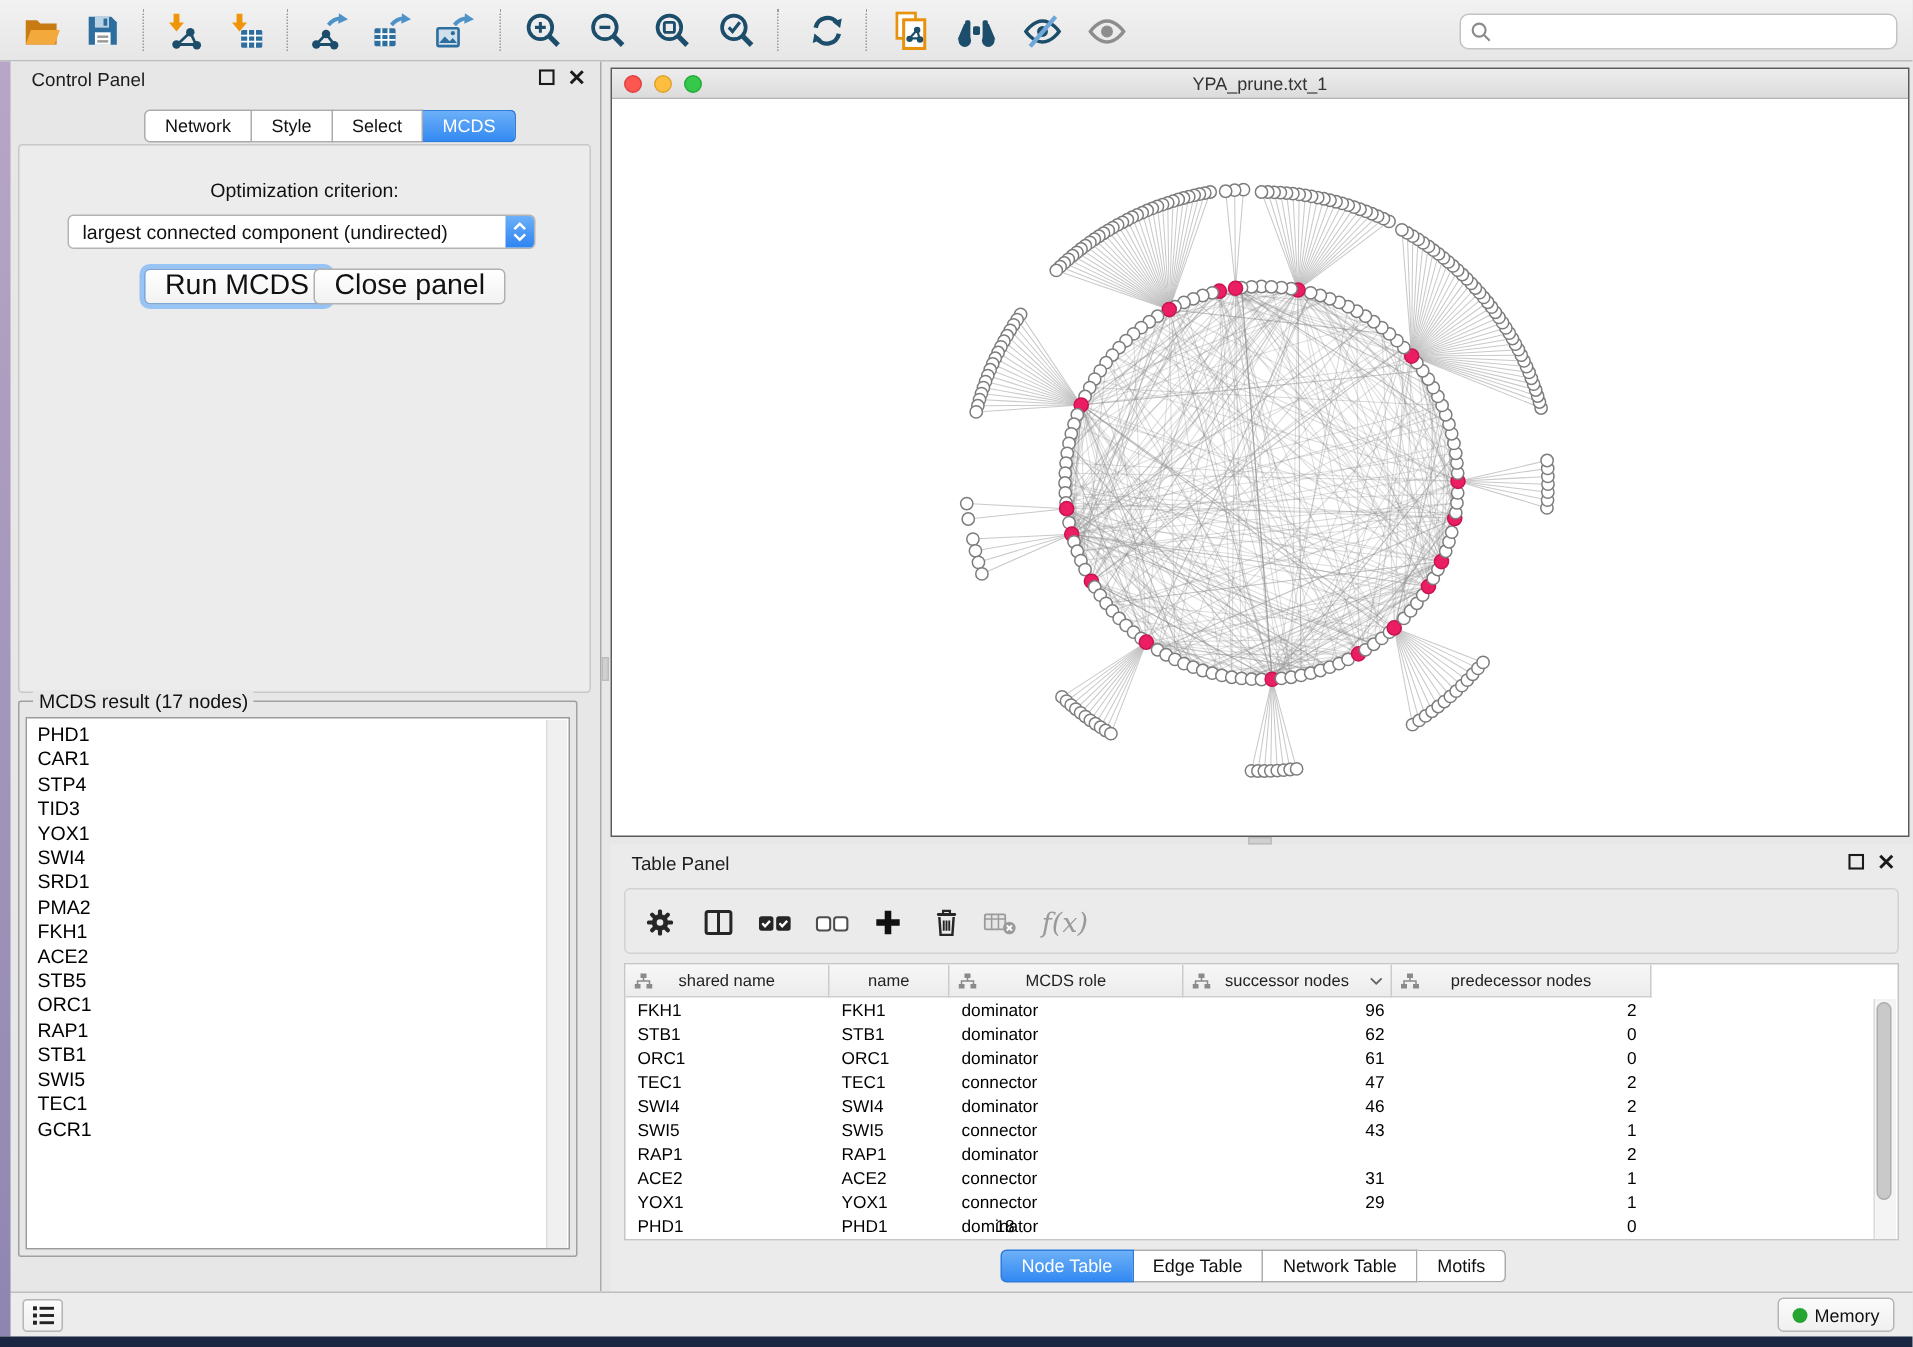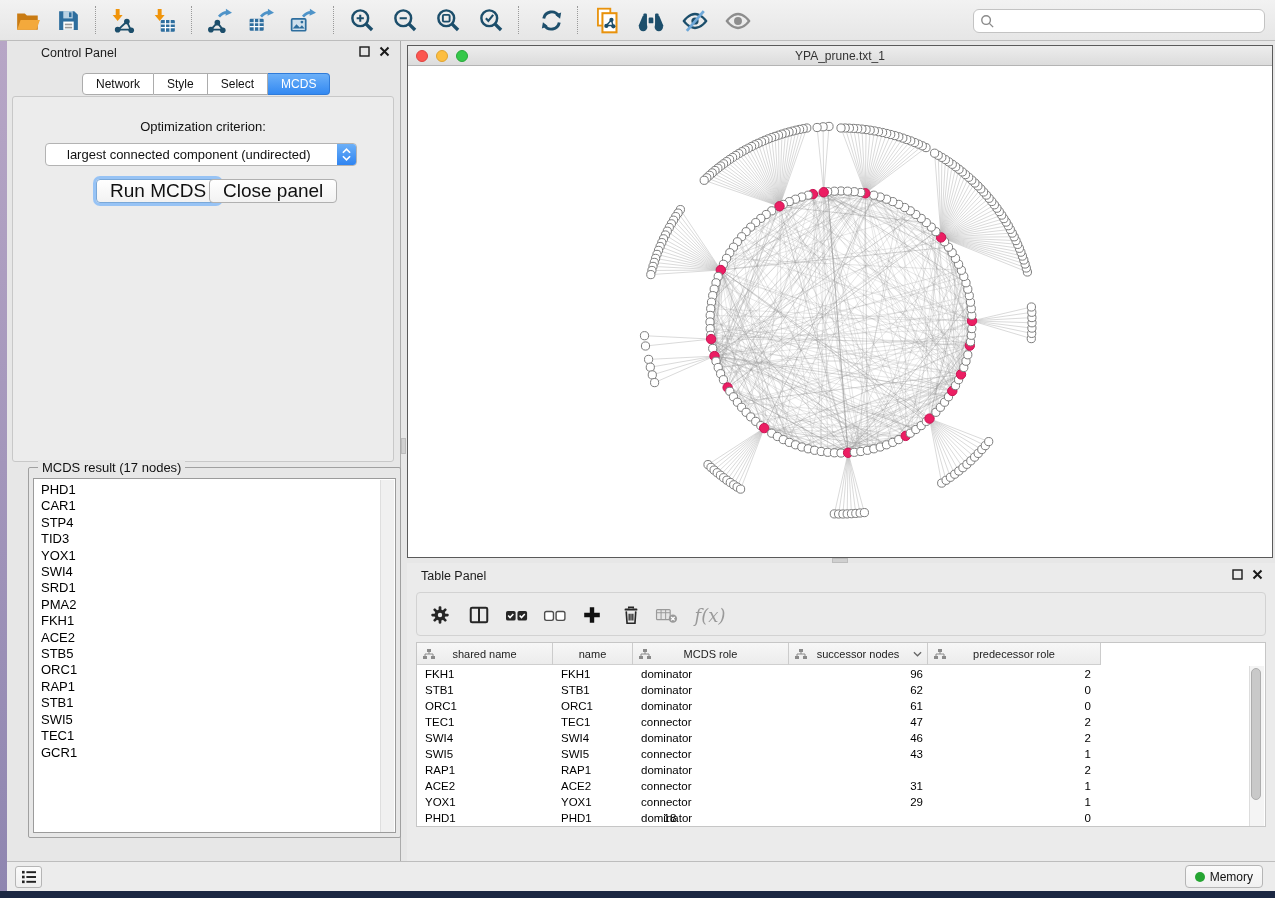--- a/index.html
+++ b/index.html
@@ -16,44 +16,44 @@
   .tbtn{position:absolute;top:5px;width:36px;height:31px;border:none;background:transparent;
         display:flex;align-items:center;justify-content:center;padding:0;cursor:default;}
   .tsep{position:absolute;top:6px;height:28px;width:0;border-left:1px dotted #9a9a9a;}
   #search-wrap{position:absolute;left:973px;top:9px;width:292px;height:24px;background:#fff;
         border:1px solid #c3c3c3;border-radius:6px;display:flex;align-items:center;padding:0 6px;box-sizing:border-box;}
   #search-wrap input{border:none;outline:none;flex:1;font-size:12px;background:transparent;margin-left:4px;}
   
   #control-panel{left:7px;top:41px;width:394px;height:820px;background:#E7E7E7;border-right:1px solid #ababab;box-sizing:border-box;}
   .panel-title{font-size:12.5px;color:#1c1c1c;}
   #cp-header{position:absolute;left:0;top:0;width:100%;height:24px;}
-  #cp-header .panel-title{position:absolute;left:14px;top:5px;margin-left:20px;}
+  #cp-header .panel-title{position:absolute;left:14px;top:5px;}
   .win-icons{position:absolute;right:10px;top:5px;display:flex;gap:9px;align-items:center;}
   
   .seg-group{position:absolute;display:flex;}
   .seg{background:#fff;border:1px solid #acacac;border-left:none;font-size:12px;color:#111;
        padding:3px 13px;line-height:14px;white-space:nowrap;}
   .seg:first-child{border-left:1px solid #acacac;border-radius:4px 0 0 4px;}
   .seg:last-child{border-radius:0 4px 4px 0;}
   .seg.sel{background:linear-gradient(#6cb0f8,#3389f2);color:#fff;border-color:#2f7bd9;}
-  #cp-tabs{left:75px;top:32px;text-align:center;}
+  #cp-tabs{left:89px;top:32px;text-align:center;}
   
   #cp-inner{left:5px;top:55px;width:382px;height:366px;background:#ECECEC;border:1px solid #c8c8c8;border-radius:3px;box-sizing:border-box;}
   #opt-label{position:absolute;left:0;top:22px;width:100%;text-align:center;font-size:13px;color:#111;}
   #opt-select{position:absolute;left:32px;top:46px;width:312px;height:23px;background:#fff;border:1px solid #b3b3b3;
-      border-radius:4px;box-sizing:border-box;display:flex;align-items:center;padding-left:12px;}
+      border-radius:4px;box-sizing:border-box;display:flex;align-items:center;}
   #opt-select .sel-text{flex:1;font-size:13px;padding-left:9px;color:#111;white-space:nowrap;}
   #opt-select .stepper{width:19px;height:21px;border-radius:0 3px 3px 0;background:linear-gradient(#6cb0f8,#2f84f1);
       display:flex;flex-direction:column;align-items:center;justify-content:center;gap:1px;}
   .push-btn{position:absolute;height:24px;background:linear-gradient(#ffffff,#f2f2f2);border:1px solid #b0b0b0;
       border-radius:4px;font-size:19px;color:#111;padding:0 13px;font-family:inherit;}
   #run-btn{left:83px;top:82px;box-shadow:0 0 0 3px rgba(106,174,251,.65);border-color:#7aa8d8;}
   #close-btn{left:196px;top:82px;}
   
-  #mcds-group{left:5px;top:426px;width:373px;height:371px;border:1px solid #a0a0a0;border-radius:2px;box-sizing:border-box;margin-left:16px;}
+  #mcds-group{left:5px;top:426px;width:373px;height:371px;border:1px solid #a0a0a0;border-radius:2px;box-sizing:border-box;}
   #mcds-legend{position:absolute;left:9px;top:-8px;background:#E7E7E7;padding:0 4px;font-size:13px;color:#111;}
   #mcds-list{position:absolute;left:4px;top:10px;width:363px;height:355px;background:#fff;border:1px solid #9b9b9b;
       box-sizing:border-box;overflow:hidden;padding-top:3px;}
   .mcds-item{font-size:13px;line-height:16.4px;padding-left:7px;color:#000;}
   #mcds-scroll{position:absolute;right:1px;top:1px;width:13px;height:353px;background:#f0f0f0;border-left:1px solid #dedede;}
   
   #net-frame{left:407px;top:45px;width:866px;height:513px;border:1px solid #5a5a5a;background:#fff;box-sizing:border-box;}
   #net-titlebar{position:absolute;left:0;top:0;width:100%;height:20px;background:linear-gradient(#ededed,#dcdcdc);
       border-bottom:1px solid #b4b4b4;box-sizing:border-box;}
   .light{position:absolute;top:4px;width:12px;height:12px;border-radius:50%;box-sizing:border-box;}
@@ -1288,21 +1288,21 @@
         </div>
         <div class="hcell" style="width: 173px;">
           <svg class="tree-ic" width="12" height="12" viewBox="0 0 12 12">
             <g fill="#8a8a8a">
               <rect x="4" y="1" width="4" height="3"></rect>
               <rect x="0" y="8" width="4" height="3"></rect>
               <rect x="8" y="8" width="4" height="3"></rect>
             </g>
             <path d="M6 4v2M2 8V6h8v2" fill="none" stroke="#8a8a8a" stroke-width="1"></path>
           </svg>
-          <span>predecessor role</span>
+          <span>predecessor nodes</span>
         </div>
       </div>
     <div id="tbl-body">
         <div class="trow" style="top: 23px;">
           <div class="tcell" style="left: 8px; width: 126px;">FKH1</div>
           <div class="tcell" style="left: 144px; width: 70px;">FKH1</div>
           <div class="tcell" style="left: 224px; width: 146px;">dominator</div>
           <div class="tcell num" style="left: 0px; width: 506px;">96</div>
           <div class="tcell num" style="left: 0px; width: 674px;">2</div>
         </div>
@@ -1366,20 +1366,26 @@
           <div class="tcell" style="left: 144px; width: 70px;">PHD1</div>
           <div class="tcell" style="left: 224px; width: 146px;">dominator</div>
           <div class="tcell num" style="left: 0px; width: 506px; text-align: center;">18</div>
           <div class="tcell num" style="left: 0px; width: 674px;">0</div>
         </div>
       </div>
     <div id="tbl-scroll">
         <div id="tbl-thumb"></div>
       </div>
   </div>
+  <div id="tp-tabs" class="seg-group">
+      <span class="seg sel">Node Table</span>
+      <span class="seg">Edge Table</span>
+      <span class="seg">Network Table</span>
+      <span class="seg">Motifs</span>
+    </div>
 </div>
 
 <div class="abs split-handle" style="left:401px;top:438px;width:5px;height:16px;"></div>
 <div class="abs split-handle" style="left:832px;top:558px;width:16px;height:5px;"></div>
 
 <div id="status-bar" class="abs">
   <button id="list-btn">
     <svg width="16" height="14" viewBox="0 0 18 16">
       <g fill="#222">
           <rect x="1" y="1" width="3" height="3"></rect>

